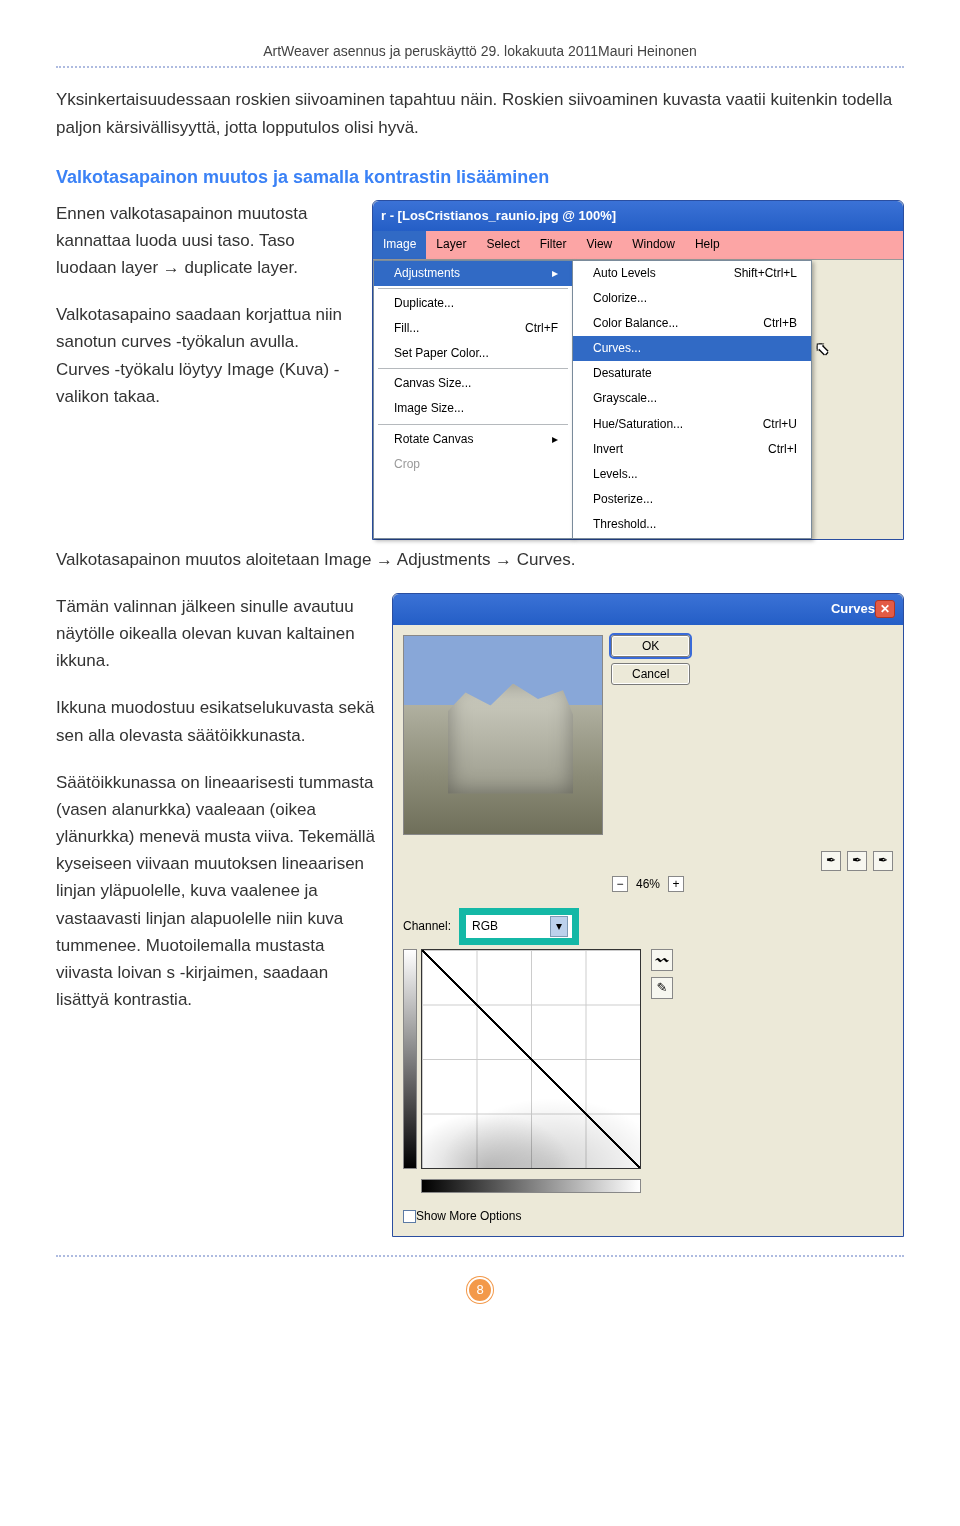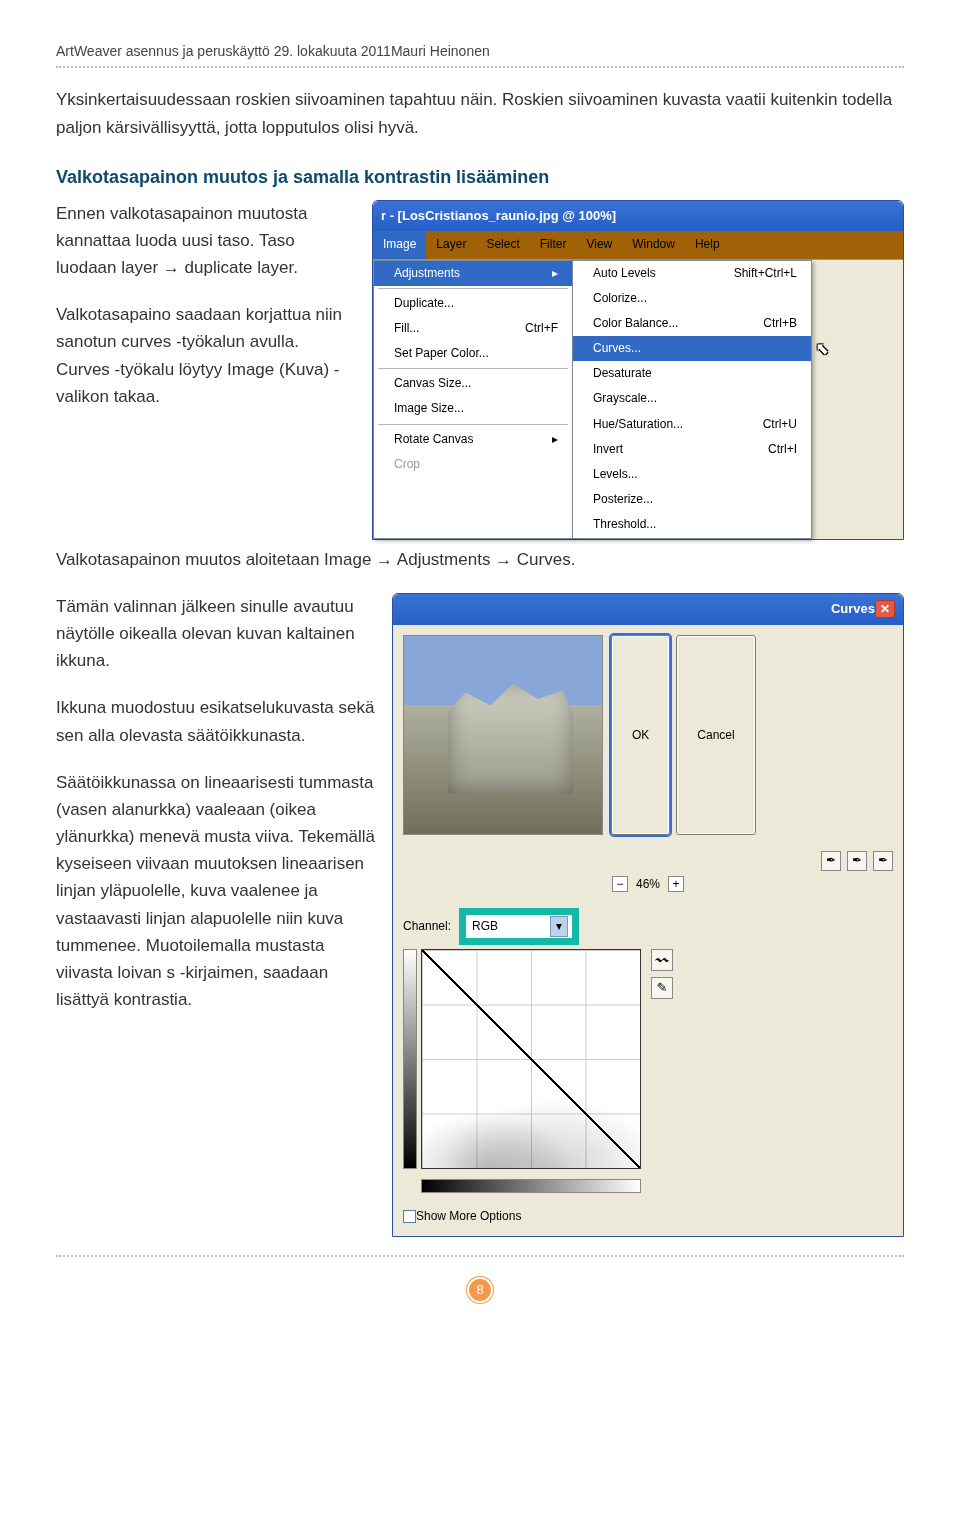--- a/index.html
+++ b/index.html
@@ -8,36 +8,36 @@
     background: #fff;
     width: 960px;
     margin: 0 auto;
     color: #333;
     font-size: 17px;
     line-height: 1.6;
   }
   .page { padding: 40px 56px 40px 56px; }
   .page-header {
     display: flex;
-    justify-content: flex-start;
+    justify-content: center;
     font-size: 14px;
     color: #444;
     margin-bottom: 4px;
   }
   .dotted-rule {
     border: none;
     border-top: 2px dotted #c8cde0;
     margin: 2px 0 18px 0;
   }
   .dotted-rule.blue { border-top-color: #aebbe0; }
   .section-title {
     font-weight: bold;
     font-size: 18px;
     margin: 22px 0 8px 0;
-    color: #0c4a6e;
+    color: #3b82f6;
   }
   p { margin: 0 0 20px 0; }
   .row {
     display: flex;
     gap: 16px;
     align-items: flex-start;
     margin-bottom: 6px;
   }
   .col-text { flex: 0 0 300px; }
   .col-text.wide { flex: 0 0 320px; }
@@ -46,21 +46,21 @@
     background: linear-gradient(#3b72d6, #245ec6);
     color: #fff;
     font-size: 13px;
     font-weight: bold;
     padding: 5px 8px;
     border-radius: 6px 6px 0 0;
     white-space: nowrap;
     overflow: hidden;
   }
   .menubar {
-    background: #a16207;
+    background: #fca5a5;
     border-bottom: 1px solid #999;
     display: flex;
     font-size: 12px;
     color: #000;
   }
   .menubar .mi {
     padding: 4px 10px;
     cursor: default;
   }
   .menubar .mi.sel {
@@ -118,21 +118,21 @@
     width:200px; height:200px; border:1px solid #888;
     background: linear-gradient(to bottom,#88a7d8 0%,#88a7d8 35%,#b0b0a0 35%,#8c8c78 70%,#6f6f5a 100%);
     position:relative; overflow:hidden;
   }
   .ruin {
     position:absolute; left:44px; top:48px; width:125px; height:110px;
     background: linear-gradient(#cfcfc3,#9b9b8c);
     clip-path: polygon(0 25%,14% 8%,34% 20%,52% 0,72% 14%,92% 6%,100% 28%,100% 100%,0 100%);
     box-shadow: inset 0 0 22px rgba(0,0,0,0.35);
   }
-  .dlg-right { display:flex; flex-direction:row; gap:6px; }
+  .dlg-right { display:flex; flex-direction:column; gap:6px; }
   .winbtn {
     background:#ece9d8; border:1px solid #7a7a7a; padding:3px 20px; border-radius:3px;
     font-size:12px; box-shadow: inset 0 0 0 1px #fff;
   }
   .winbtn.focus { outline:2px solid #3a6bd8; }
   .eyedroppers { display:flex; gap:6px; margin-top:auto; justify-content:flex-end; padding:6px 10px 0 0; }
   .eyed { width:20px; height:20px; border:1px solid #888; background:#f7f7f0; display:flex; align-items:center; justify-content:center; }
   .zoom-row { padding:4px 10px 8px 10px; display:flex; align-items:center; gap:8px; justify-content:center; }
   .stepper { border:1px solid #888; width:16px; height:16px; display:flex; align-items:center; justify-content:center; background:#fff; }
   .channel-row { padding:6px 10px 4px 10px; display:flex; align-items:center; gap:8px; }

